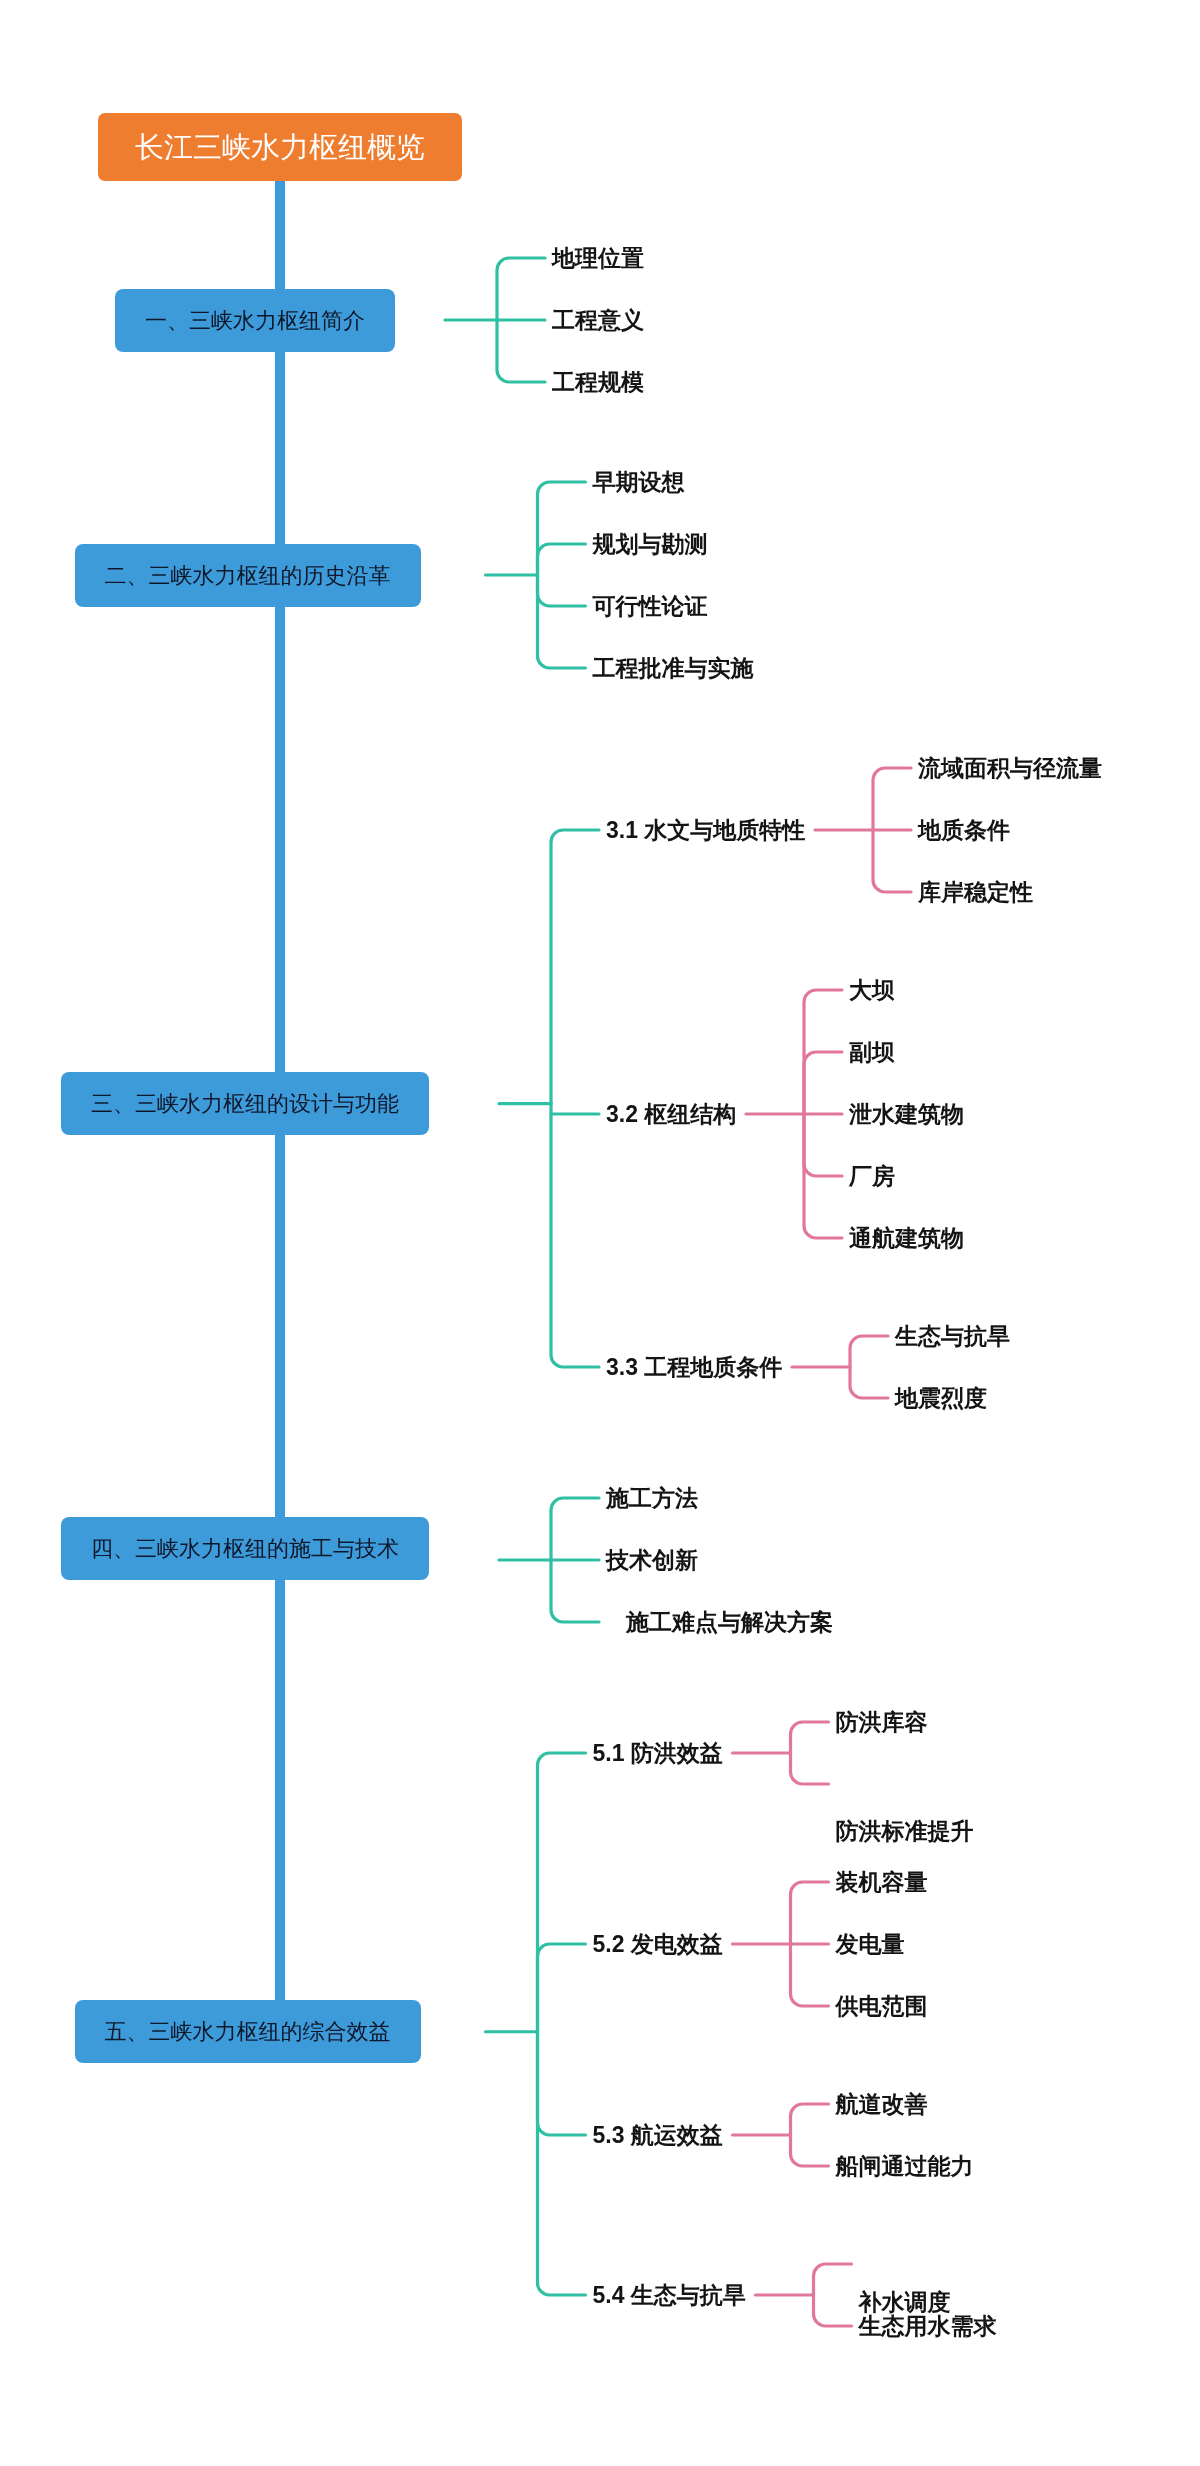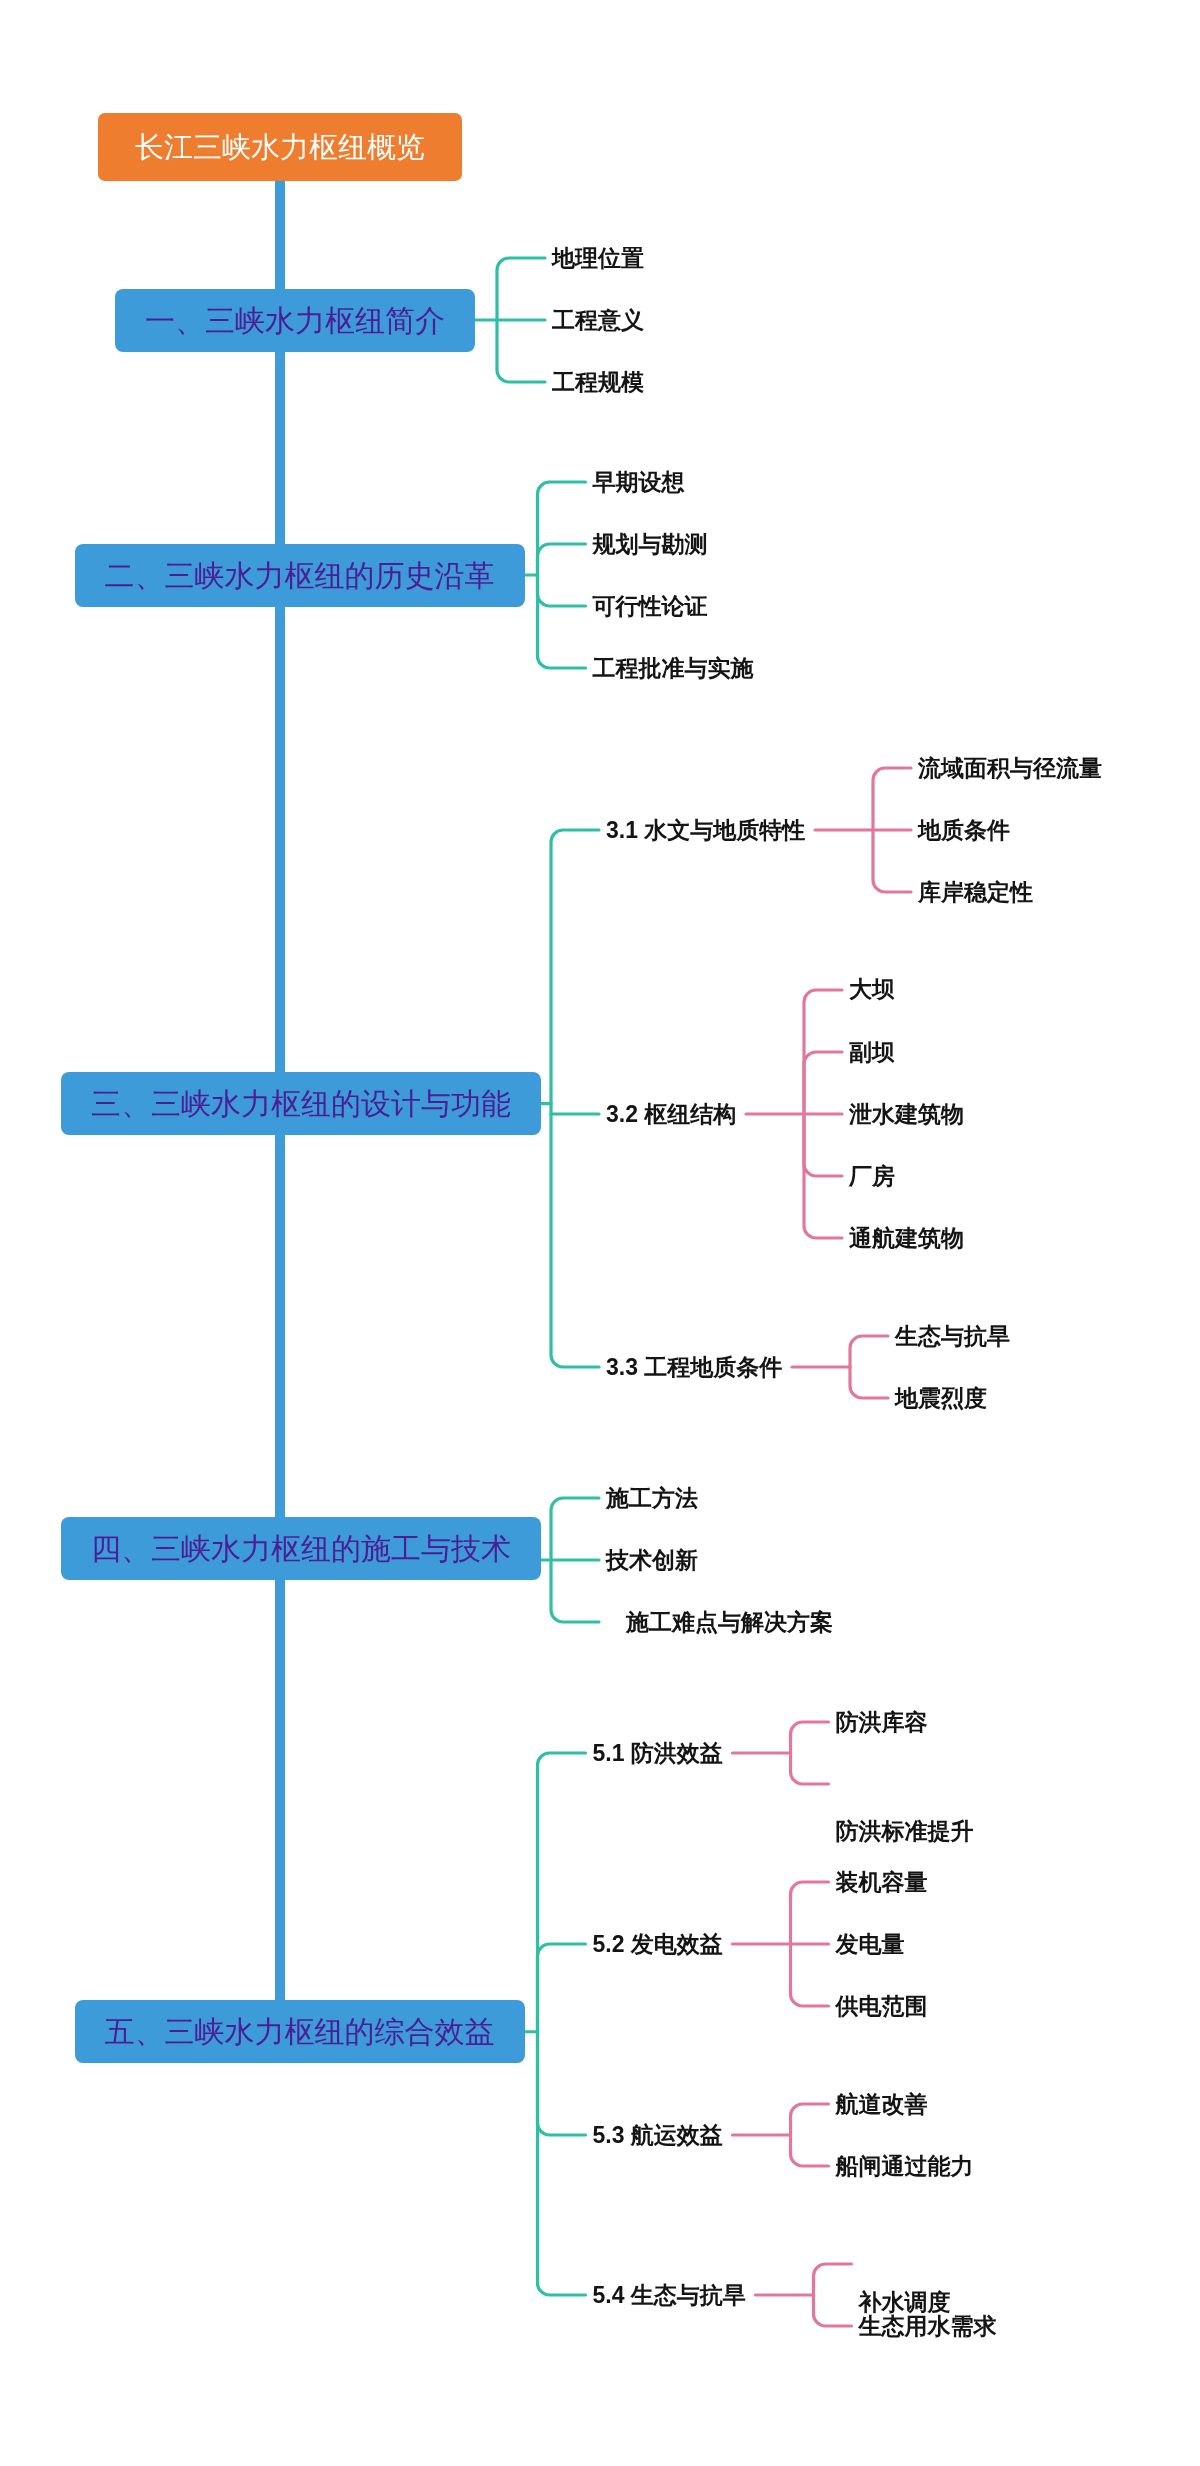--- a/index.html
+++ b/index.html
@@ -8,21 +8,21 @@
   #canvas { position:relative; width:1200px; height:2346px; background:#ffffff; overflow:hidden; }
   #connectors { position:absolute; left:0; top:0; z-index:1; }
   .node { position:absolute; white-space:nowrap; z-index:2; cursor:default; }
   .root-node {
     height:68px; line-height:68px; padding:0 37px;
     color:#ffffff; font-size:29px; font-weight:500;
     border-radius:7px; text-align:center;
   }
   .branch-box {
     height:63px; line-height:63px; padding:0 30px;
-    color:#4c1d95; font-size:30px; font-weight:500;
+    color:#0f172a; font-size:22px; font-weight:500;
     border-radius:8px; text-align:center;
   }
   .leaf-label {
     height:34px; line-height:34px;
     font-size:23px; font-weight:600; color:#141414;
   }
 </style>
 </head>
 <body>
 
@@ -87,21 +87,21 @@
     <div class="node leaf-label" style="left: 592.5px; top: 465px;">早期设想</div>
     <div class="node leaf-label" style="left: 592.5px; top: 527px;">规划与勘测</div>
     <div class="node leaf-label" style="left: 592.5px; top: 589px;">可行性论证</div>
     <div class="node leaf-label" style="left: 592.5px; top: 651px;">工程批准与实施</div>
     <div class="node branch-box" style="background: rgb(61, 155, 218); left: 61px; top: 1072.17px;">三、三峡水力枢纽的设计与功能</div>
     <div class="node leaf-label" style="left: 606px; top: 813px;">3.1 水文与地质特性</div>
     <div class="node leaf-label" style="left: 918px; top: 751px;">流域面积与径流量</div>
     <div class="node leaf-label" style="left: 918px; top: 813px;">地质条件</div>
     <div class="node leaf-label" style="left: 918px; top: 875px;">库岸稳定性</div>
     <div class="node leaf-label" style="left: 606px; top: 1097px;">3.2 枢纽结构</div>
-    <div class="node leaf-label" style="left: 849px; top: 973px; font-family: Liberation Serif, serif;">大坝</div>
+    <div class="node leaf-label" style="left: 849px; top: 973px;">大坝</div>
     <div class="node leaf-label" style="left: 849px; top: 1035px;">副坝</div>
     <div class="node leaf-label" style="left: 849px; top: 1097px;">泄水建筑物</div>
     <div class="node leaf-label" style="left: 849px; top: 1159px;">厂房</div>
     <div class="node leaf-label" style="left: 849px; top: 1221px;">通航建筑物</div>
     <div class="node leaf-label" style="left: 606px; top: 1350px;">3.3 工程地质条件</div>
     <div class="node leaf-label" style="left: 895px; top: 1319px;">生态与抗旱</div>
     <div class="node leaf-label" style="left: 895px; top: 1381px;">地震烈度</div>
     <div class="node branch-box" style="background: rgb(61, 155, 218); left: 61px; top: 1517px; text-align: right;">四、三峡水力枢纽的施工与技术</div>
     <div class="node leaf-label" style="left: 606px; top: 1481px;">施工方法</div>
     <div class="node leaf-label" style="left: 606px; top: 1543px;">技术创新</div>

